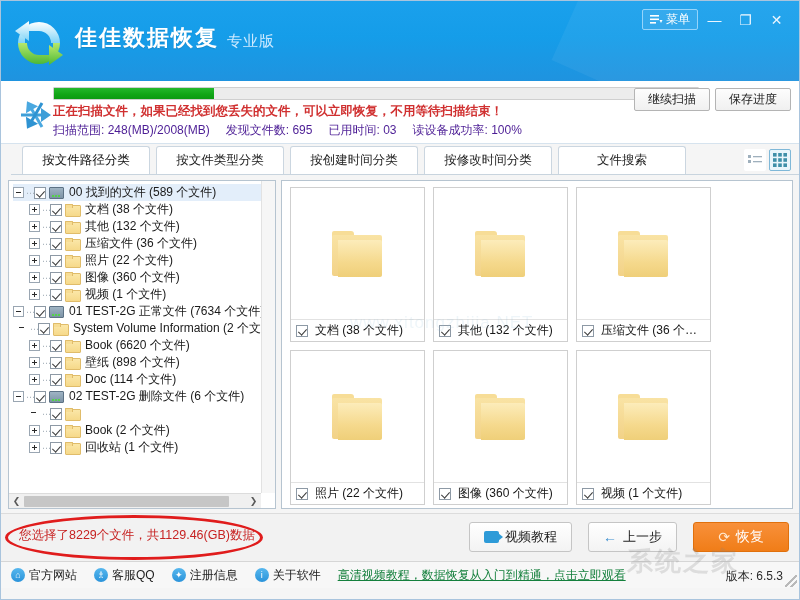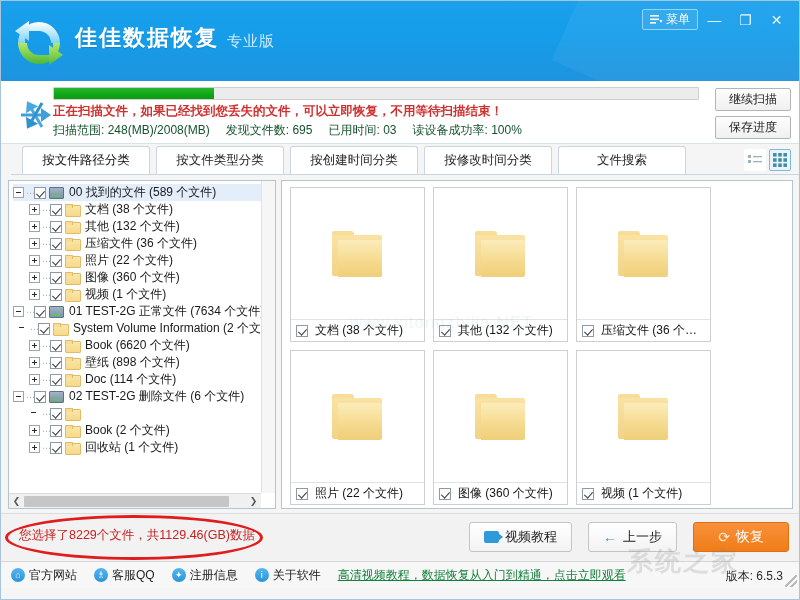--- a/index.html
+++ b/index.html
@@ -85,27 +85,27 @@
     height: 100%; width: 24.8%;
     background: linear-gradient(180deg, #24b82c 0%, #11a516 60%, #0c9a12 100%);
   }
   .scan-alert {
     margin-top: 3px;
     font-size: 12.5px; color: #d03030; font-weight: bold;
     white-space: nowrap; overflow: hidden;
   }
   .scan-stats {
     margin-top: 2px;
-    font-size: 12px; color: #14532d;
+    font-size: 12px; color: #4c1d95;
     display: flex; gap: 16px; white-space: nowrap;
   }
   .scan-stats span b { font-weight: normal; }
   .scan-buttons {
     position: absolute; right: 8px; top: 7px;
-    display: flex; flex-direction: column; gap: 5px;
+    display: flex; flex-direction: row; gap: 5px;
   }
   .gbtn {
     width: 76px; height: 23px;
     border: 1px solid #b4b4b4; border-radius: 2px;
     background: linear-gradient(180deg,#fdfdfd 0%,#f0f0f0 100%);
     font-size: 12px; color: #222; cursor: pointer;
     display: flex; align-items: center; justify-content: center;
   }
 
   

